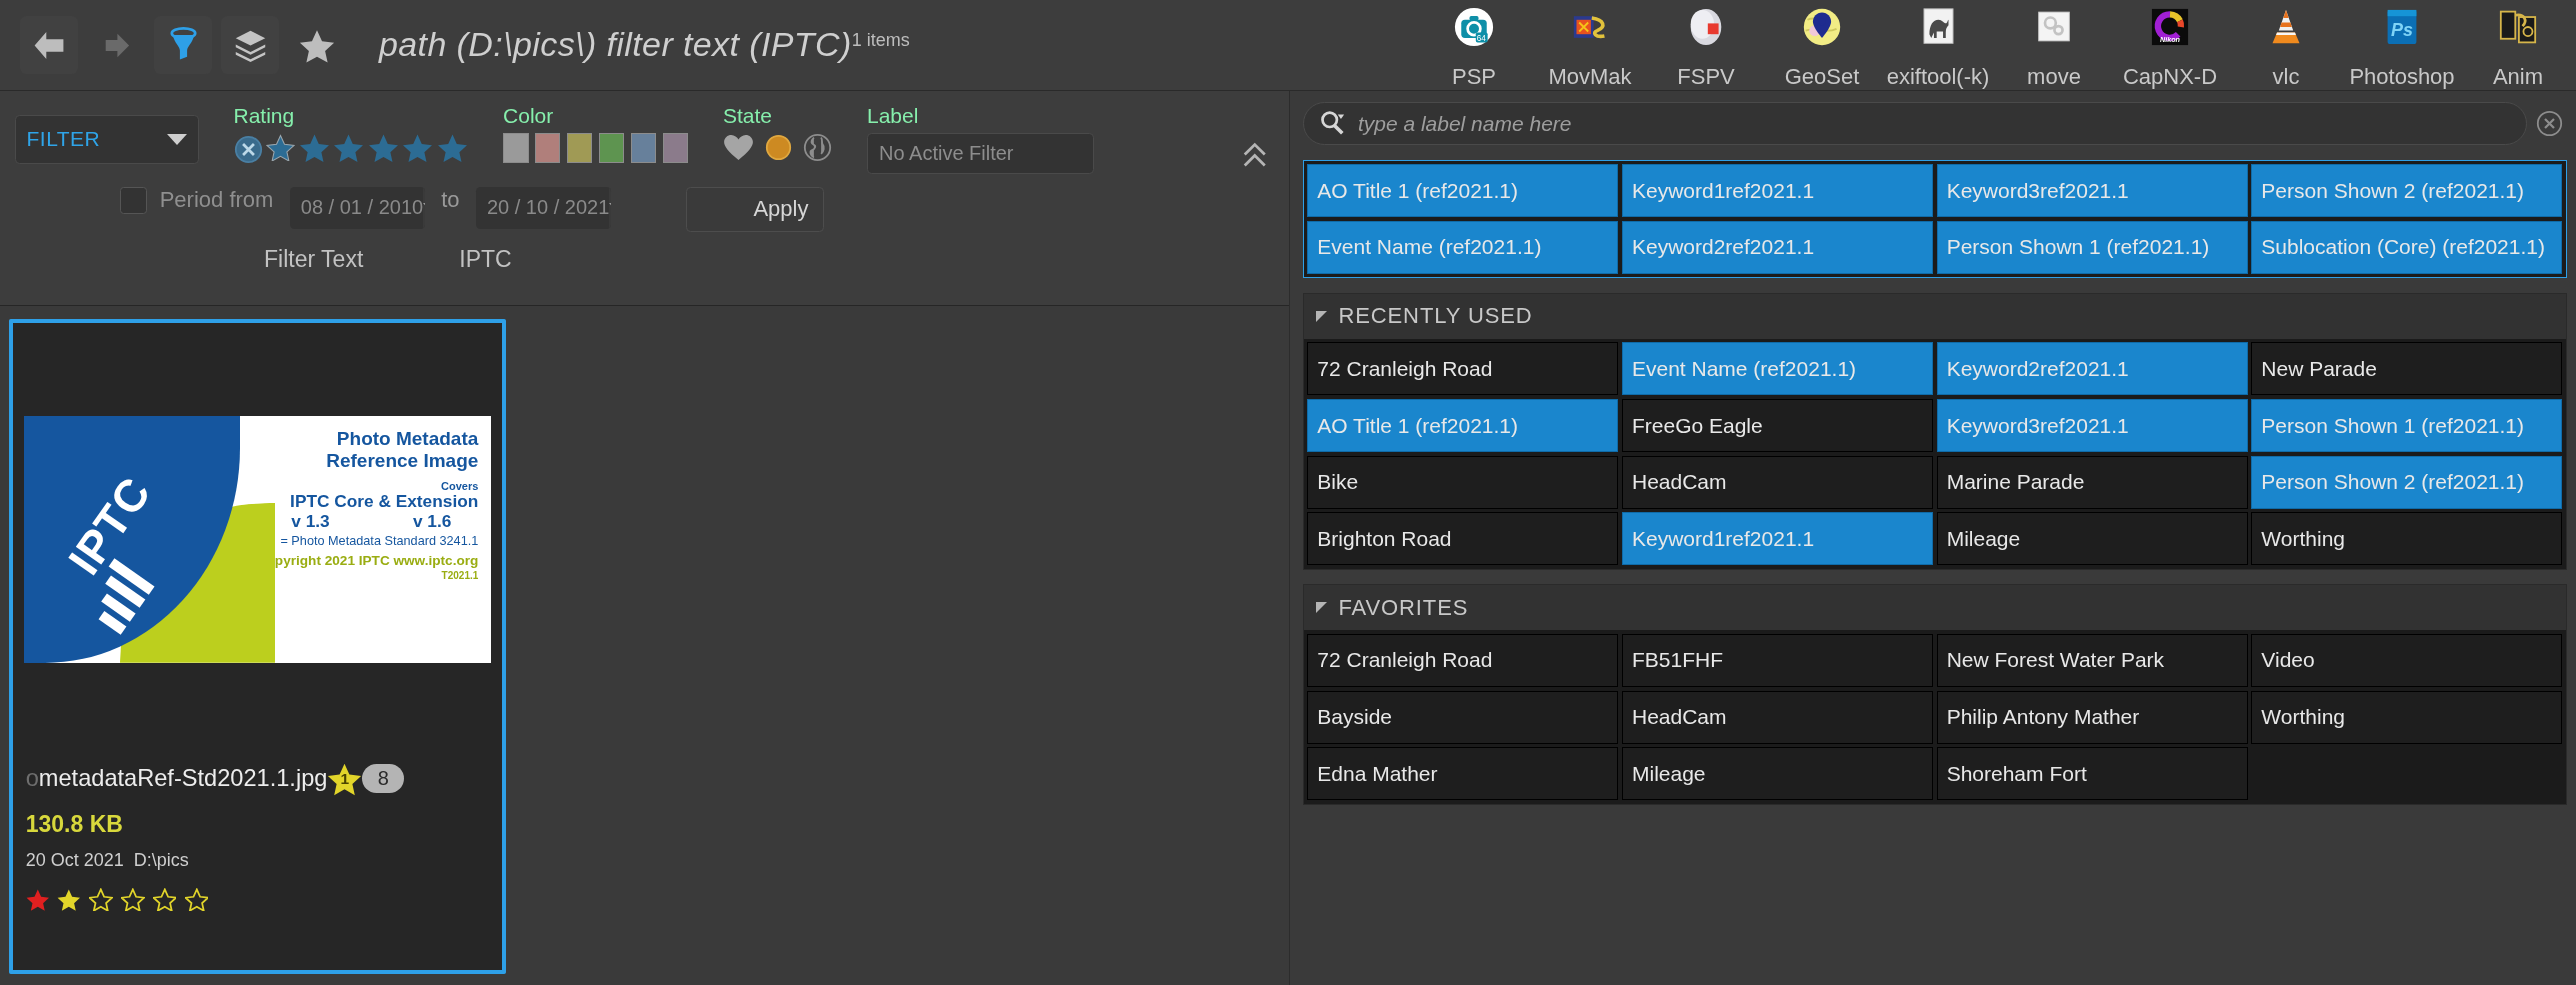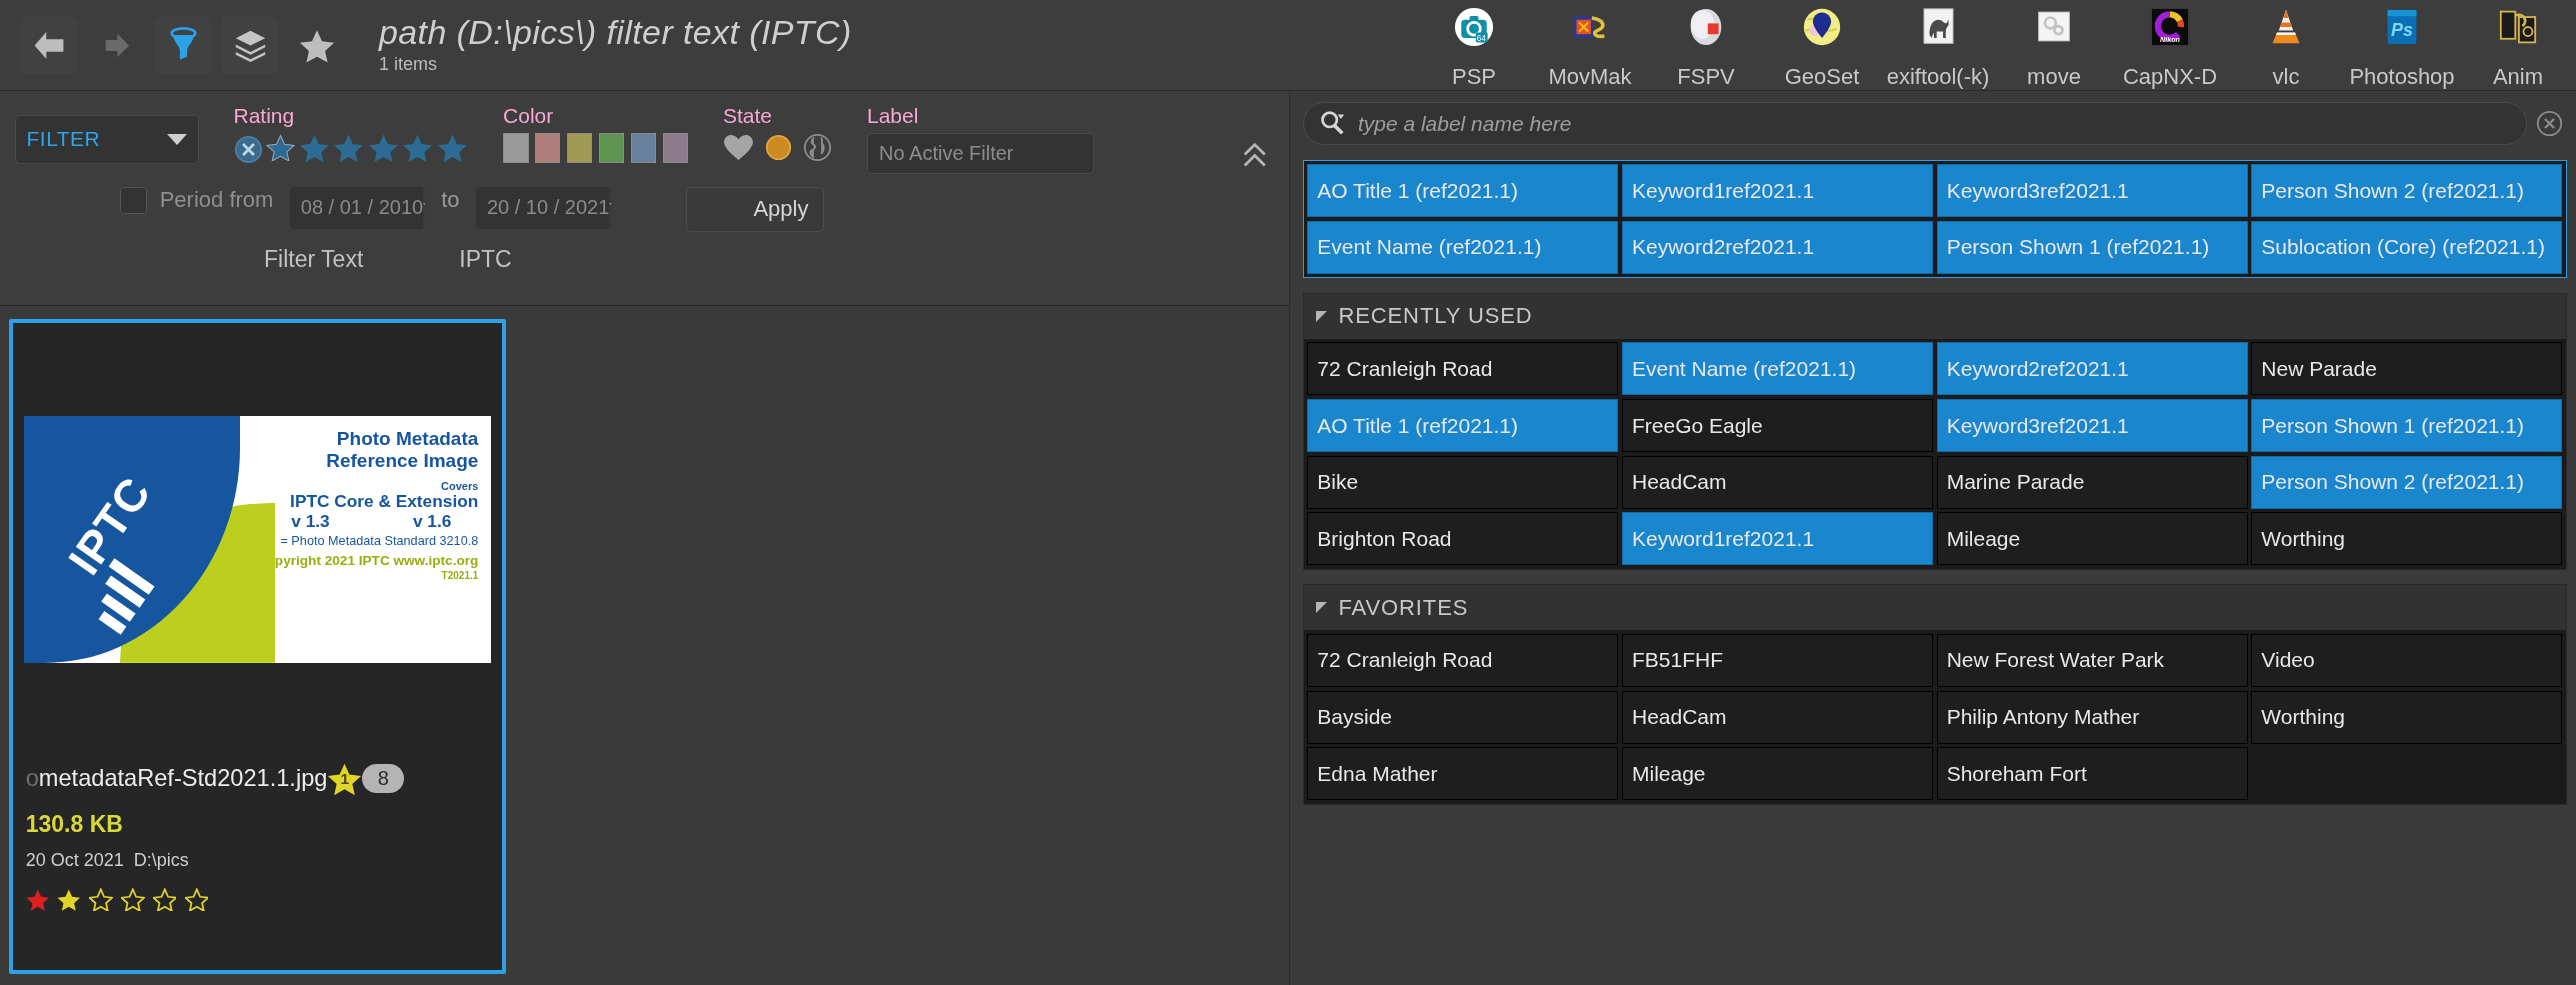--- a/index.html
+++ b/index.html
@@ -17,21 +17,21 @@
     border-bottom: 0.9px solid #2a2a2a; flex: 0 0 91px; position: relative;
   }
   .nav-btns { display: flex; align-items: center; padding-left: 20px; gap: 9px; }
   .tbtn {
     width: 58px; height: 58px; border-radius: 6.4px; background: #414141;
     display: flex; align-items: center; justify-content: center;
   }
   .tbtn.flat { background: transparent; }
   .tbtn svg { display: block; }
 
-  .title-block { margin-left: 33px; display: flex; flex-direction: column; justify-content: center; }
+  .title-block { margin-left: 33px; display: flex; flex-direction: row; justify-content: center; }
   .title-main {
     font-style: italic; font-size: 34px; color: #cfcfcf; letter-spacing: 0.4px;
     line-height: 1.05; white-space: nowrap;
   }
   .title-sub { font-size: 18px; color: #bdbdbd; margin-top: 2.7px; }
 
   .applaunch { position: absolute; right: 0px; top: 0; height: 91px; display: flex; align-items: flex-start; }
   .app-item {
     width: 116px; height: 91px; display: flex; flex-direction: column;
     align-items: center; justify-content: flex-start; padding-top: 5.5px;
@@ -51,21 +51,21 @@
   .frow1 { display: flex; align-items: flex-start; padding: 12.7px 0 0 14.5px; }
   .filter-select {
     width: 184px; height: 49px; background: #333; border: 0.9px solid #4a4a4a; border-radius: 4.5px;
     display: flex; align-items: center; padding: 0 11px; margin-top: 11px;
   }
   .filter-select .fs-label { color: #2fa4e8; font-size: 21px; letter-spacing: 0.5px; flex: 1; }
   .caret-dn { width: 0; height: 0; border-left: 10px solid transparent; border-right: 10px solid transparent;
               border-top: 11.8px solid #cfcfcf; }
 
   .fgroup { margin-left: 35px; display: flex; flex-direction: column; }
-  .fgroup-lbl { font-size: 21px; color: #f9a8d4; margin-bottom: 5.5px; }
+  .fgroup-lbl { font-size: 21px; color: #86efac; margin-bottom: 5.5px; }
   .stars-row { display: flex; align-items: center; gap: 3.6px; }
   .xcircle { width: 29px; height: 29px; }
   .swatches { display: flex; gap: 6.4px; }
   .sw { width: 25.5px; height: 30px; border: 0.9px solid #8c8c8c; }
   .state-row { display: flex; align-items: center; gap: 11px; }
   .label-field {
     width: 227px; height: 41px; background: #333; border: 0.9px solid #4a4a4a; border-radius: 4.5px;
     display: flex; align-items: center; padding: 0 11px; color: #8d8d8d; font-size: 20px;
   }
   .collapse-arrows { position: absolute; right: 22px; top: 49px; }
@@ -486,21 +486,21 @@
               </div>
               <div class="iptc-right">
                 <div class="ir-h">Photo Metadata</div>
                 <div class="ir-h">Reference Image</div>
                 <div class="ir-cov">Covers</div>
                 <div class="ir-core">IPTC Core &amp; Extension</div>
                 <div class="ir-vrow">
                   <span>v 1.3</span>
                   <span>v 1.6</span>
                 </div>
-                <div class="ir-std">= Photo Metadata Standard 3210.8</div>
+                <div class="ir-std">= Photo Metadata Standard 3241.1</div>
                 <div class="ir-cpy">Copyright  2021  IPTC  www.iptc.org</div>
                 <div class="ir-t">T2021.1</div>
               </div>
             </div>
           </div>
 
           <div class="thumbmeta">
             <div class="tm-name-row">
               <span class="tm-name"><span class="dim">o</span><span>metadataRef-Std2021.1.jpg</span></span>
               <span class="badge-star">

